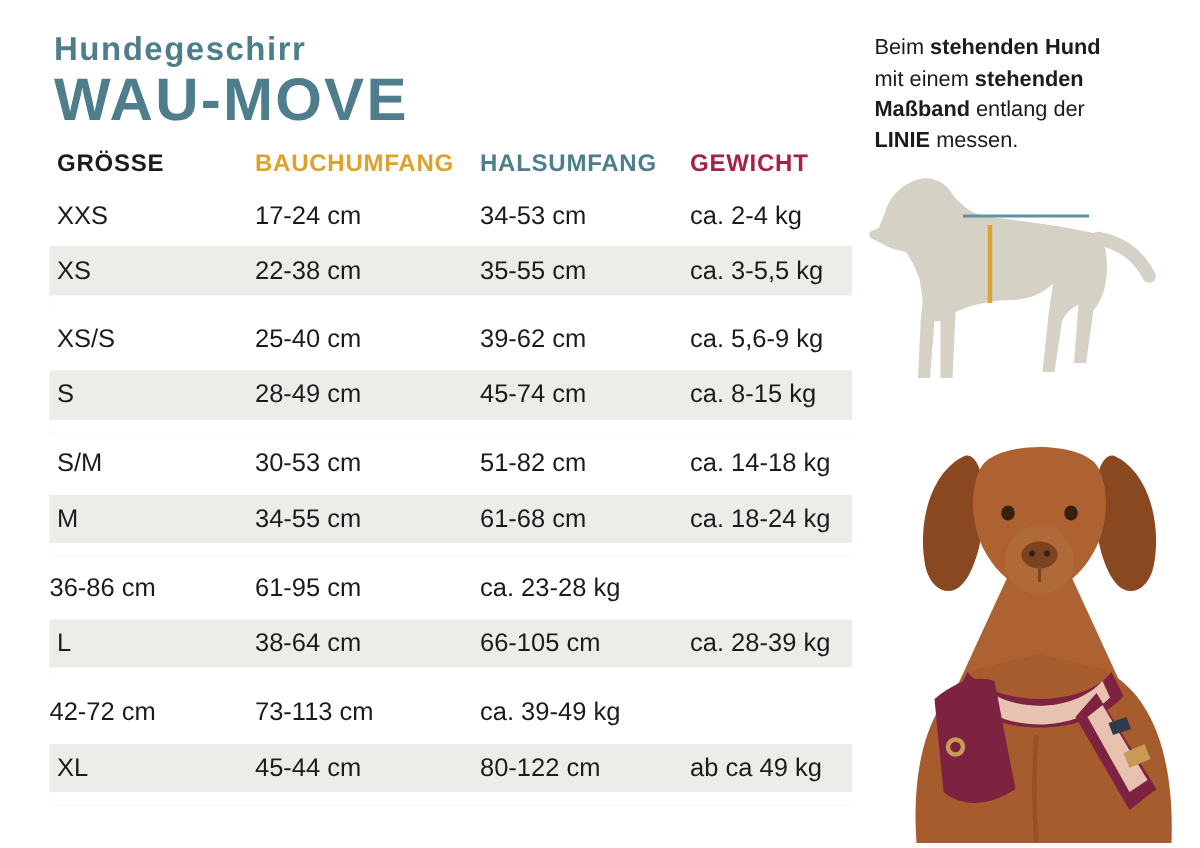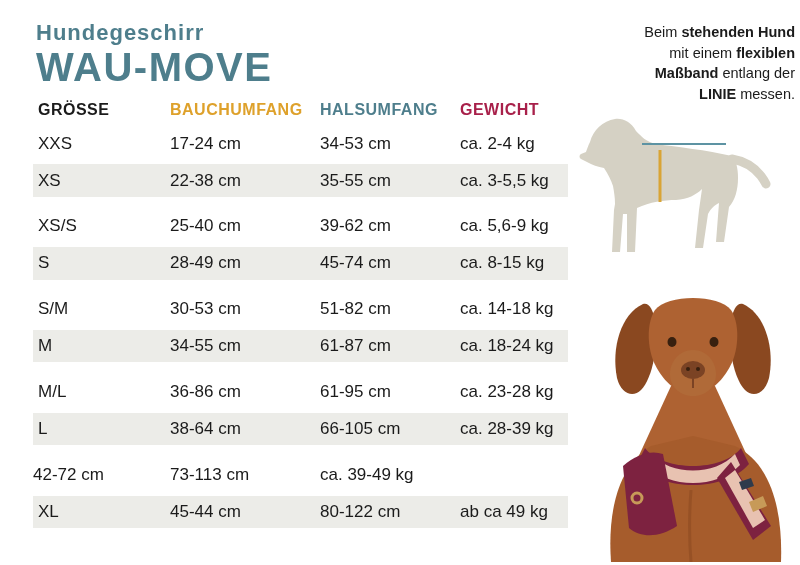--- a/index.html
+++ b/index.html
@@ -22,21 +22,21 @@
   .hc.c-neck{color:var(--teal);}
   .hc.c-belly{color:var(--gold);}
   .hc.c-weight{color:var(--crimson);}
   .t-row{height:41.4px;box-sizing:border-box;font-size:17px;}
   .t-row:nth-child(odd){background:var(--stripe);border-bottom:9px solid #ffffff;}
   .t-row .cell{color:var(--ink);}
   .t-row .cell.c-size{padding-left:5px;}
   
   .instructions{
     position:absolute;left:583px;top:22px;width:212px;
-    text-align:right;font-size:14.5px;line-height:1.42;
+    text-align:left;font-size:14.5px;line-height:1.42;
     white-space:pre-line;color:var(--ink);
   }
   .instructions .b{font-weight:700;}
   .silhouette-box{position:absolute;left:578px;top:112px;width:198px;height:152px;}
   .dog-photo-box{position:absolute;left:593px;top:286px;width:200px;height:276px;}
   svg{display:block;width:100%;height:100%;}
 </style>
 </head>
 <body>
 
@@ -79,25 +79,24 @@
   </div>
   <div class="t-grid t-row">
     <div class="cell c-size">S/M</div>
     <div class="cell c-neck">30-53 cm</div>
     <div class="cell c-belly">51-82 cm</div>
     <div class="cell c-weight">ca. 14-18 kg</div>
   </div>
   <div class="t-grid t-row">
     <div class="cell c-size">M</div>
     <div class="cell c-neck">34-55 cm</div>
-    <div class="cell c-belly">61-87 cm</div>
+    <div class="cell c-belly">61-68 cm</div>
     <div class="cell c-weight">ca. 18-24 kg</div>
   </div>
   <div class="t-grid t-row">
-    <div class="cell c-size">M/L</div>
     <div class="cell c-neck">36-86 cm</div>
     <div class="cell c-belly">61-95 cm</div>
     <div class="cell c-weight">ca. 23-28 kg</div>
   </div>
   <div class="t-grid t-row">
     <div class="cell c-size">L</div>
     <div class="cell c-neck">38-64 cm</div>
     <div class="cell c-belly">66-105 cm</div>
     <div class="cell c-weight">ca. 28-39 kg</div>
   </div>
@@ -108,21 +107,21 @@
   </div>
   <div class="t-grid t-row">
     <div class="cell c-size">XL</div>
     <div class="cell c-neck">45-44 cm</div>
     <div class="cell c-belly">80-122 cm</div>
     <div class="cell c-weight">ab ca 49 kg</div>
   </div>
 </div>
 
 <div class="instructions"><span>Beim </span><span class="b">stehenden Hund</span><span>
-mit einem </span><span class="b">flexiblen</span><span>
+mit einem </span><span class="b">stehenden</span><span>
 </span><span class="b">Maßband</span><span> entlang der
 </span><span class="b">LINIE</span><span> messen.</span></div>
 
 <div class="silhouette-box">
   <svg viewBox="0 0 198 152">
     <path style="fill:var(--silhouette)" d="M12,30 C10,34 9,37 8,40 L3,42 C1,43 1,46 3,47 L9,50 C14,53 20,55 26,56
          C30,62 33,68 35,74 C36,80 37,85 37,92 L36,98 L34,140 L42,140 L45,102
          L49,102 L49,140 L57,140 L59,96 C72,90 86,88 98,88 C110,87 118,83 124,77
          L121,98 L117,136 L125,136 L130,102 C133,96 137,93 141,91 L138,130
          L146,130 L151,95 C157,88 160,78 160,66 C160,56 158,48 154,44

